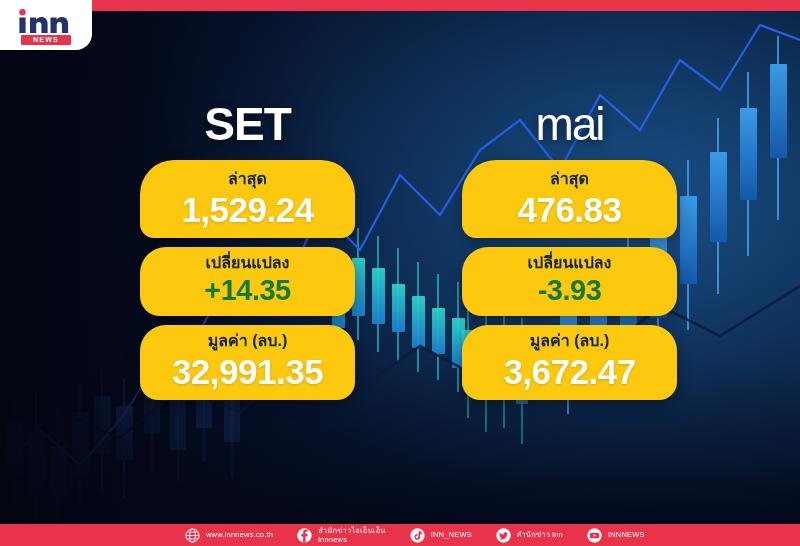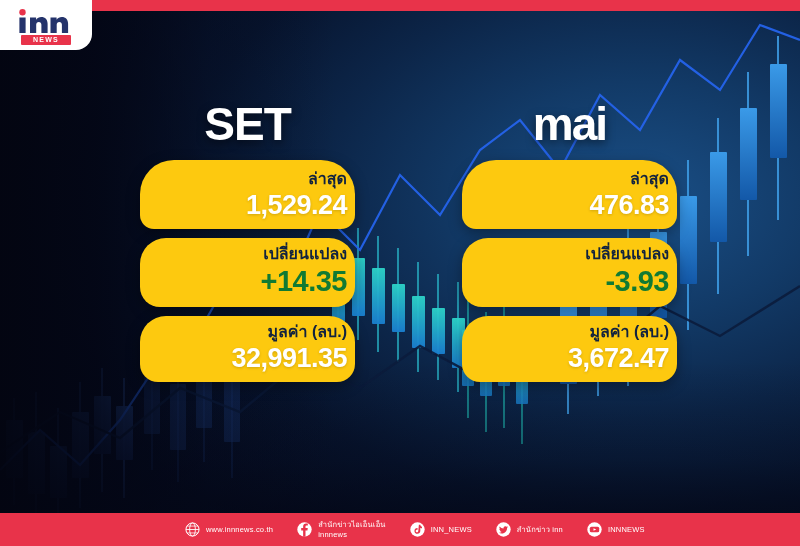--- a/index.html
+++ b/index.html
@@ -41,21 +41,21 @@
   }
   .logo-inner { display:flex; flex-direction:column; align-items:center; gap:2px; }
   .logo-word { display:block; }
   .logo-news {
     background:#e8334a; color:#ffffff;
     font-size:7px; font-weight:bold; letter-spacing:1.2px;
     padding:1px 12px 1.5px; border-radius:1px; line-height:1;
   }
 
   .footer {
-    position:absolute; left:0; bottom:0; width:800px; height:33px;
+    position:absolute; left:0; bottom:0; width:800px; height:22px;
     background:#e8334a;
     display:flex; align-items:center;
     padding-left:185px; gap:0px;
   }
   .f-item { display:flex; align-items:center; gap:6px; margin-right:24px; }
   .f-ico { width:15px; height:15px; flex:0 0 15px; display:block; }
   .f-txt { color:#ffffff; font-size:7.5px; line-height:1.25; letter-spacing:.2px; white-space:nowrap; }
   .f-txt .l2 { display:block; }
 
   
@@ -67,42 +67,42 @@
     color:#ffffff;
     font-size:46px;
     font-weight:bold;
     line-height:1;
     text-align:center;
     letter-spacing:-1px;
     text-shadow:0 3px 10px rgba(0,0,0,.55);
     height:72px;
     display:flex; align-items:center; justify-content:center;
   }
-  .idx-name.lower { font-weight:bold; letter-spacing:-2px; }
+  .idx-name.lower { font-weight:normal; letter-spacing:-2px; }
 
   .card {
     background:#fdc90f;
     margin-bottom:9px;
     padding:6px 8px 9px;
-    text-align:right;
+    text-align:center;
     box-shadow:0 4px 14px rgba(0,0,0,.35);
   }
   .card-1 { border-radius:34px 34px 14px 14px; padding-top:9px; }
   .card-2 { border-radius:26px 26px 20px 20px; }
   .card-3 { border-radius:26px 26px 18px 18px; }
 
   .card-label {
     color:#12233f;
     font-size:16px;
     font-weight:bold;
     line-height:1.25;
     margin-bottom:1px;
   }
   .card-value {
-    font-size:27px;
+    font-size:35px;
     font-weight:bold;
     line-height:1.12;
     letter-spacing:-.5px;
   }
   .val-white { color:#ffffff; text-shadow:0 1px 3px rgba(0,0,0,.18); }
   .val-green { color:#117a33; }
   .card-2 .card-value { font-size:29px; }
 </style>
 </head>
 <body>

